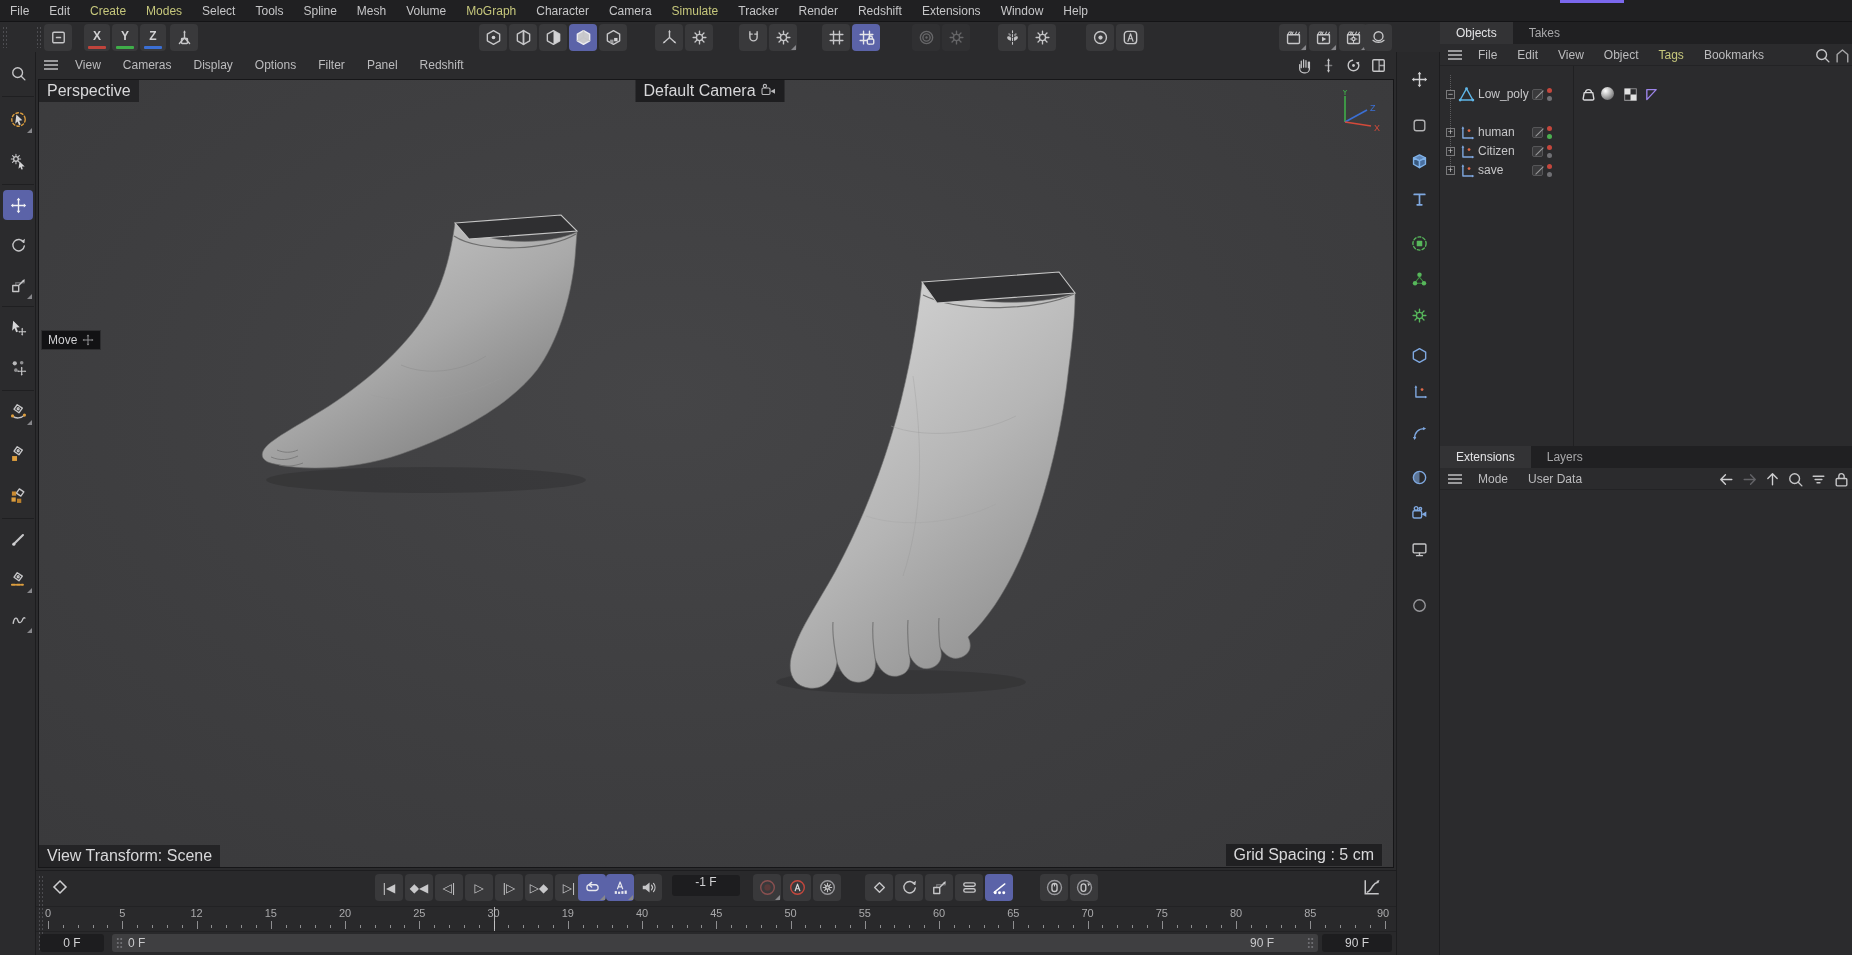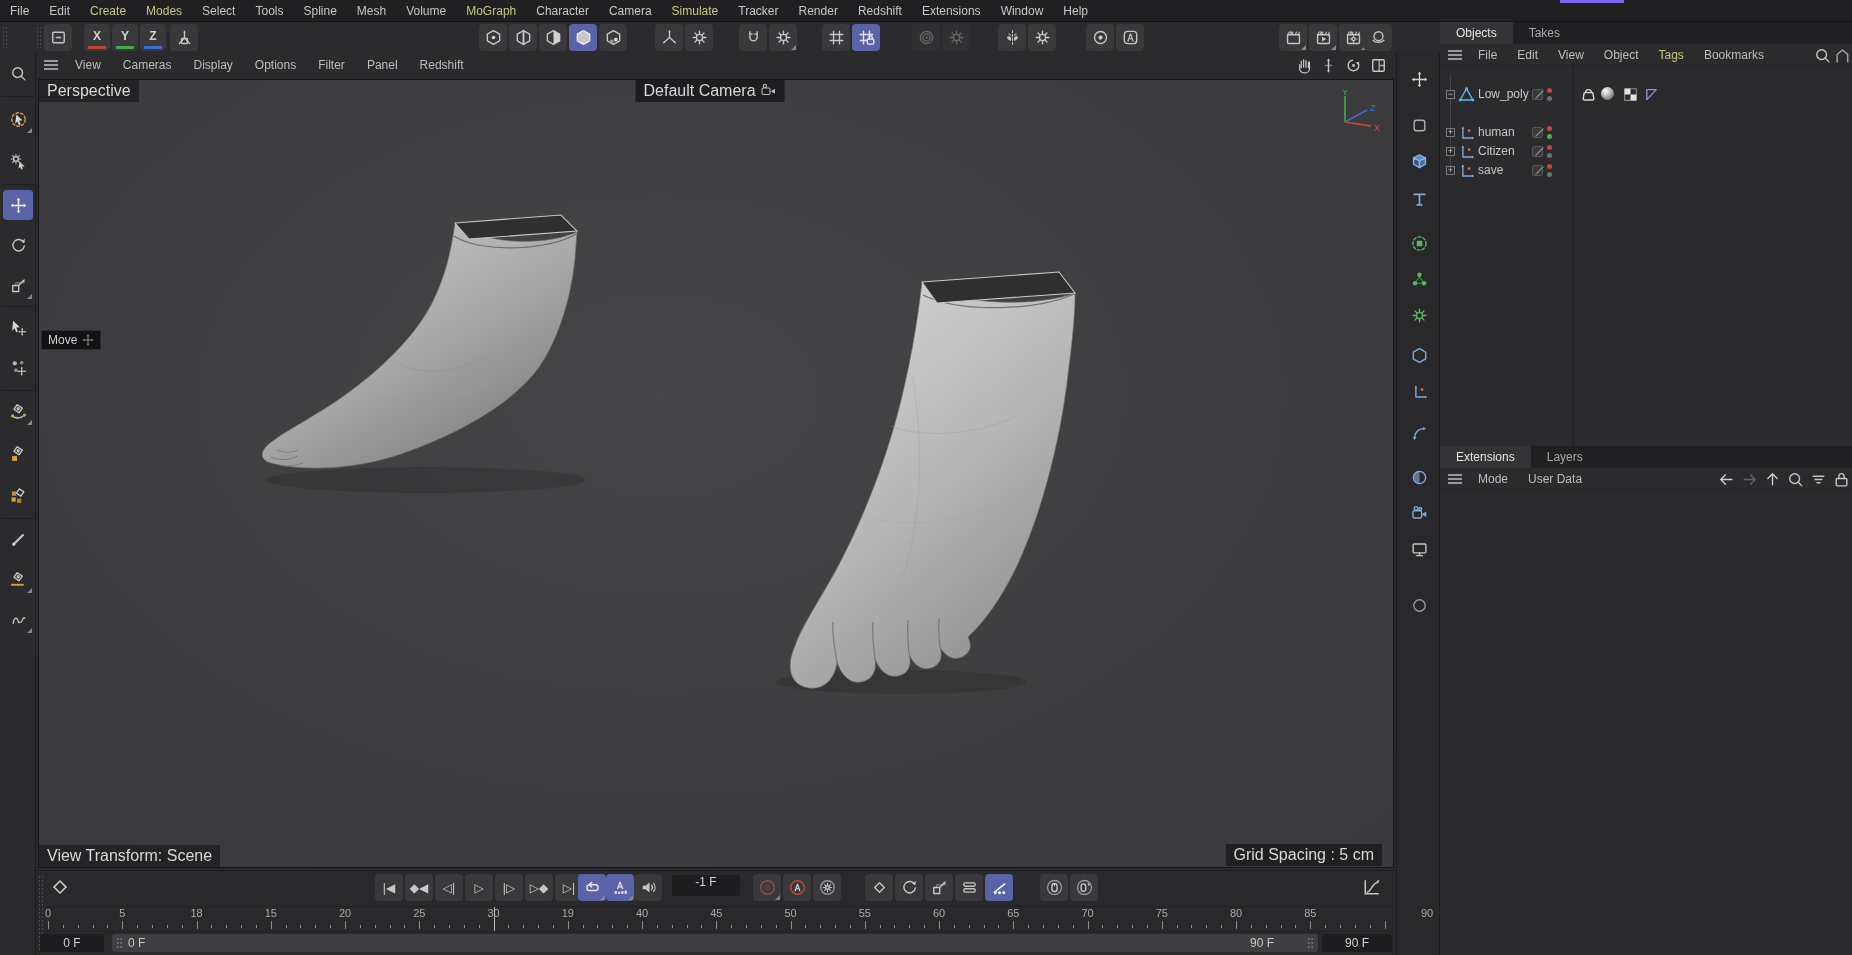--- a/index.html
+++ b/index.html
@@ -827,21 +827,21 @@
         <span class="tick" style="left: 41.7px; top: 18px; height: 3px;"></span>
         <span class="tick" style="left: 56.55px; top: 18px; height: 3px;"></span>
         <span class="tick" style="left: 71.4px; top: 18px; height: 3px;"></span>
         <span class="tick" style="left: 86.25px; top: 14px; height: 8px;"></span>
         <span class="rlabel" style="left: 86.25px;">5</span>
         <span class="tick" style="left: 101.1px; top: 18px; height: 3px;"></span>
         <span class="tick" style="left: 115.95px; top: 18px; height: 3px;"></span>
         <span class="tick" style="left: 130.8px; top: 18px; height: 3px;"></span>
         <span class="tick" style="left: 145.65px; top: 18px; height: 3px;"></span>
         <span class="tick" style="left: 160.5px; top: 14px; height: 8px;"></span>
-        <span class="rlabel" style="left: 160.5px;">18</span>
+        <span class="rlabel" style="left: 160.5px;">12</span>
         <span class="tick" style="left: 175.35px; top: 18px; height: 3px;"></span>
         <span class="tick" style="left: 190.2px; top: 18px; height: 3px;"></span>
         <span class="tick" style="left: 205.05px; top: 18px; height: 3px;"></span>
         <span class="tick" style="left: 219.9px; top: 18px; height: 3px;"></span>
         <span class="tick" style="left: 234.75px; top: 14px; height: 8px;"></span>
         <span class="rlabel" style="left: 234.75px;">15</span>
         <span class="tick" style="left: 249.6px; top: 18px; height: 3px;"></span>
         <span class="tick" style="left: 264.45px; top: 18px; height: 3px;"></span>
         <span class="tick" style="left: 279.3px; top: 18px; height: 3px;"></span>
         <span class="tick" style="left: 294.15px; top: 18px; height: 3px;"></span>
@@ -923,21 +923,21 @@
         <span class="tick" style="left: 1229.7px; top: 18px; height: 3px;"></span>
         <span class="tick" style="left: 1244.55px; top: 18px; height: 3px;"></span>
         <span class="tick" style="left: 1259.4px; top: 18px; height: 3px;"></span>
         <span class="tick" style="left: 1274.25px; top: 14px; height: 8px;"></span>
         <span class="rlabel" style="left: 1274.25px;">85</span>
         <span class="tick" style="left: 1289.1px; top: 18px; height: 3px;"></span>
         <span class="tick" style="left: 1303.95px; top: 18px; height: 3px;"></span>
         <span class="tick" style="left: 1318.8px; top: 18px; height: 3px;"></span>
         <span class="tick" style="left: 1333.65px; top: 18px; height: 3px;"></span>
         <span class="tick" style="left: 1348.5px; top: 14px; height: 8px;"></span>
-        <span class="rlabel" style="left: 1391px;">90</span>
+        <span class="rlabel" style="left: 1347px;">90</span>
         <span id="playhead" style="left: 457.5px;"></span>
       </div>
     <div class="rowline" style="top:60px"></div>
     <div id="range">
       <div class="framefield" style="left:4px;top:2px;width:64px;height:18px;line-height:18px">0 F</div>
       <div class="track">
         <span class="gripdots" style="left:4px"></span>
         <span style="position:absolute;left:16px;top:2px">0 F</span>
         <span style="position:absolute;right:44px;top:2px">90 F</span>
         <span class="gripdots" style="right:4px"></span>

